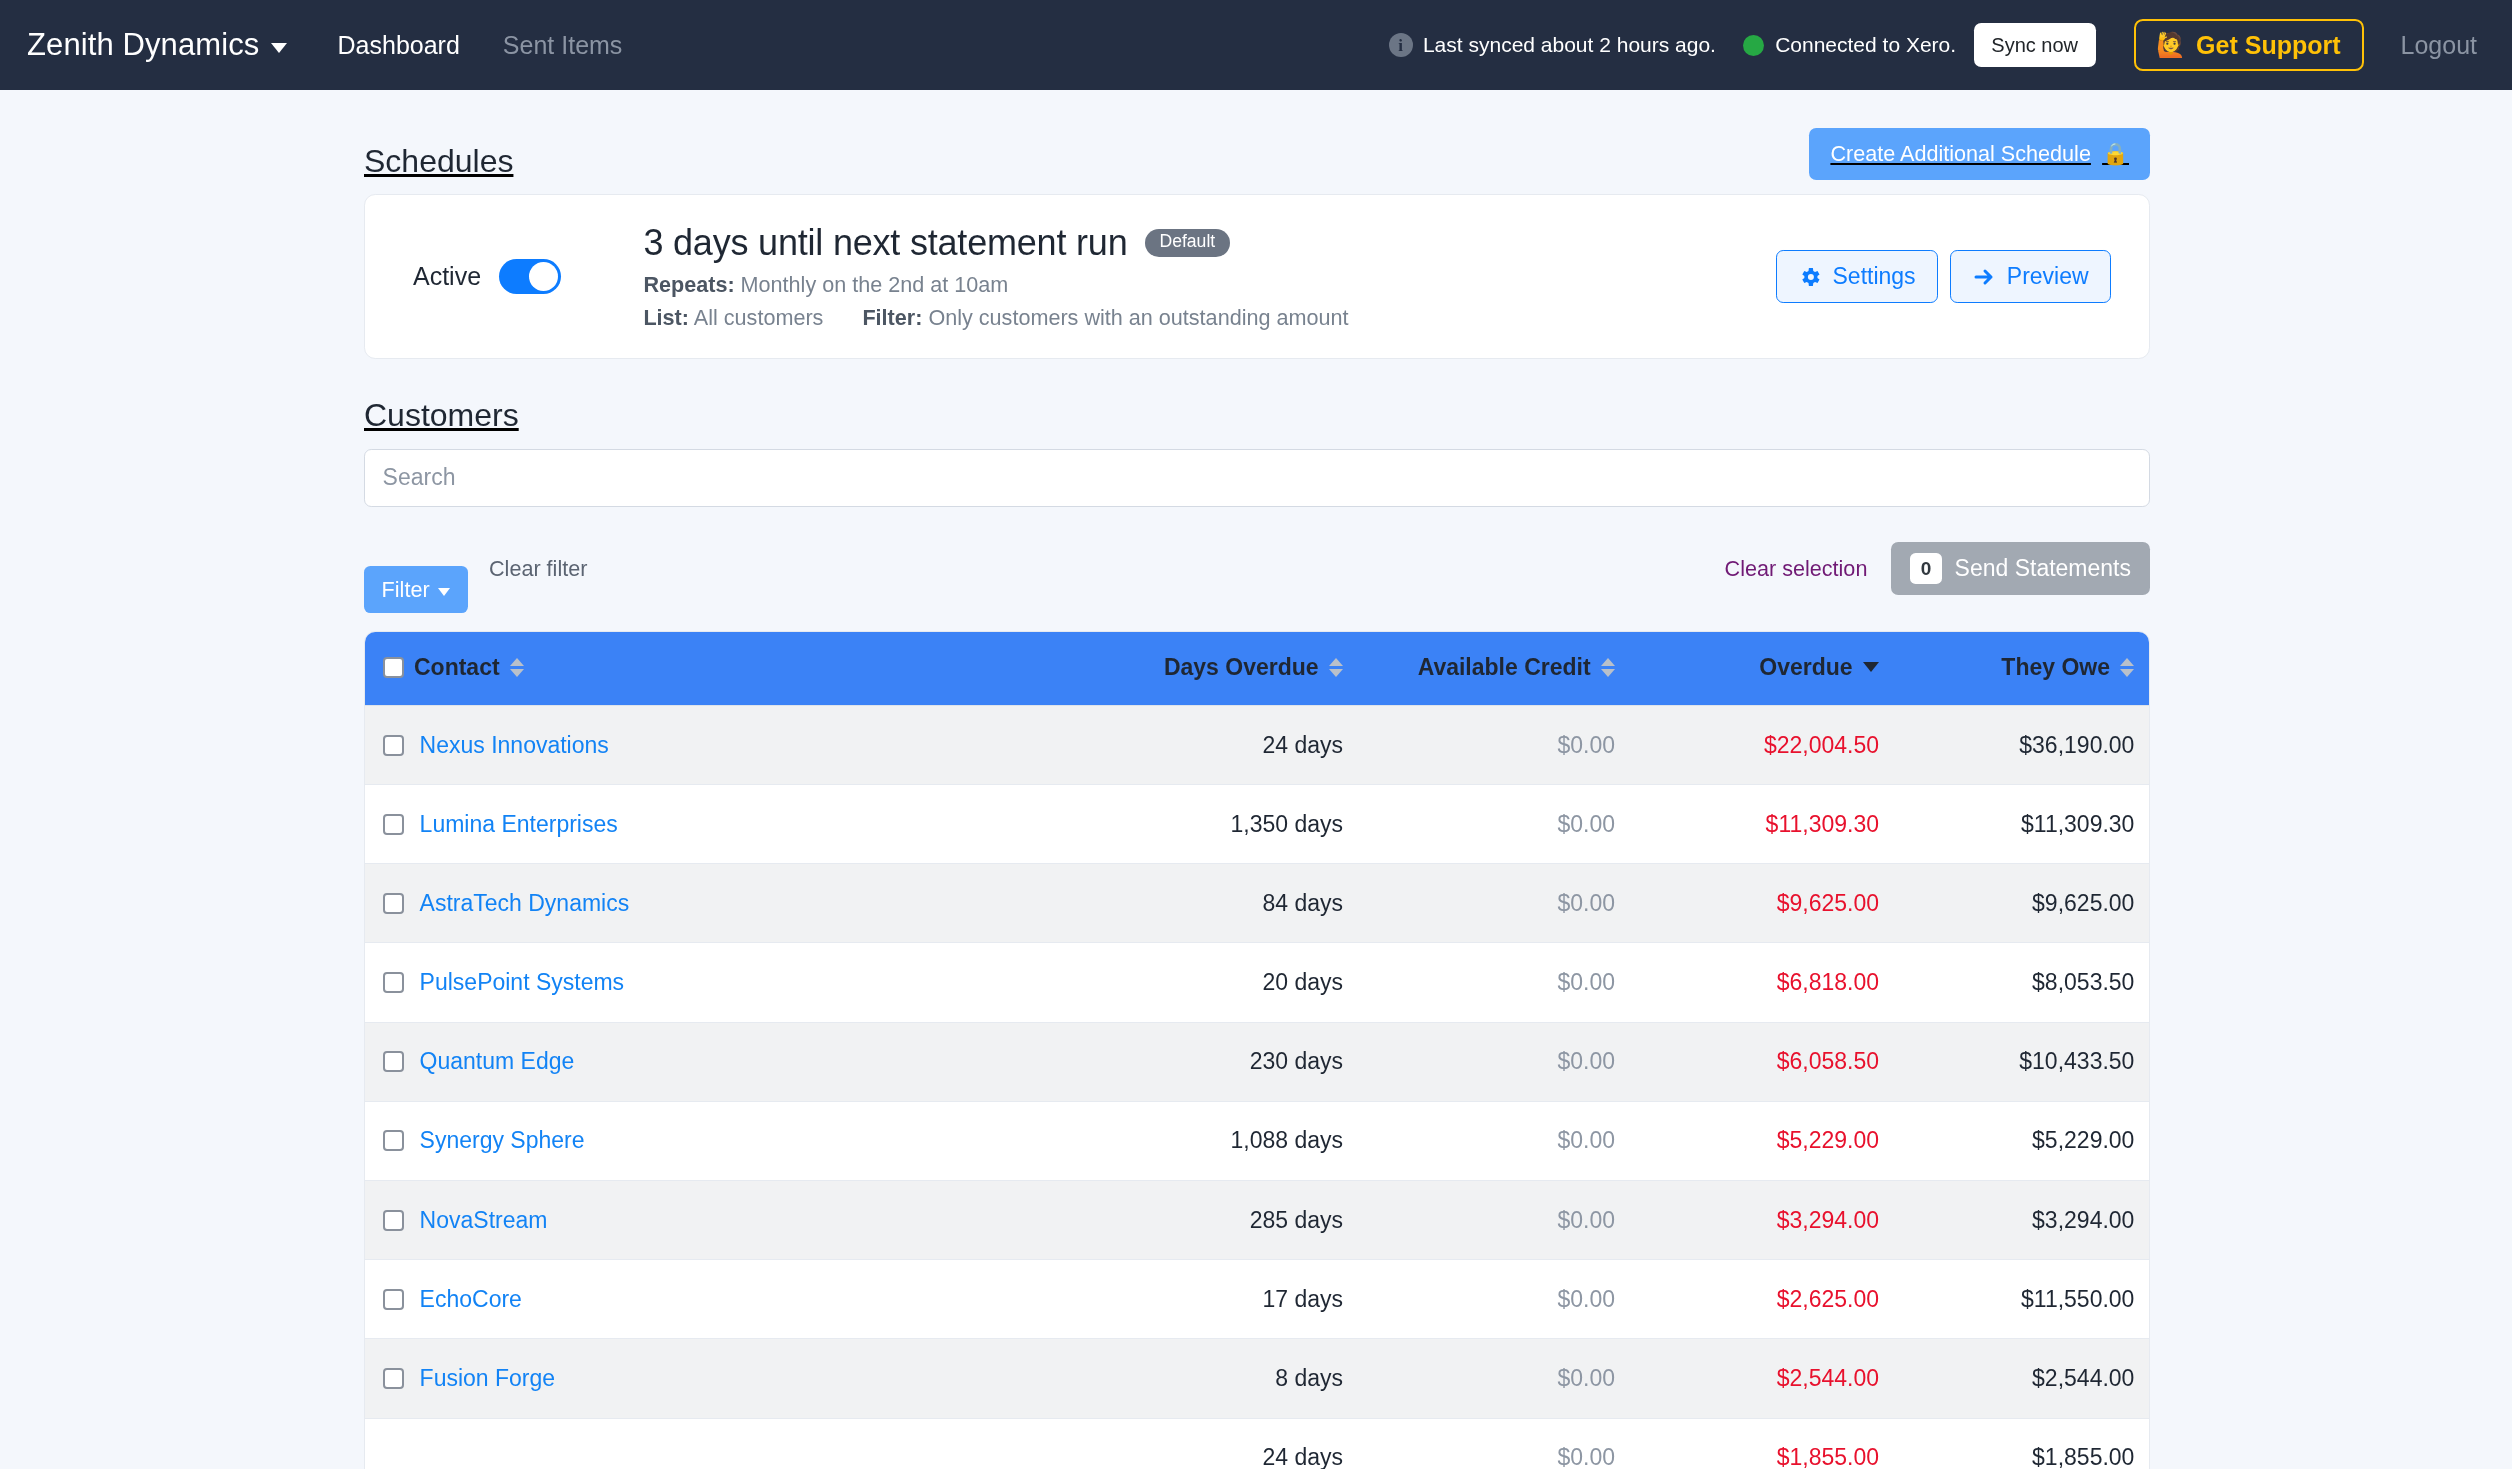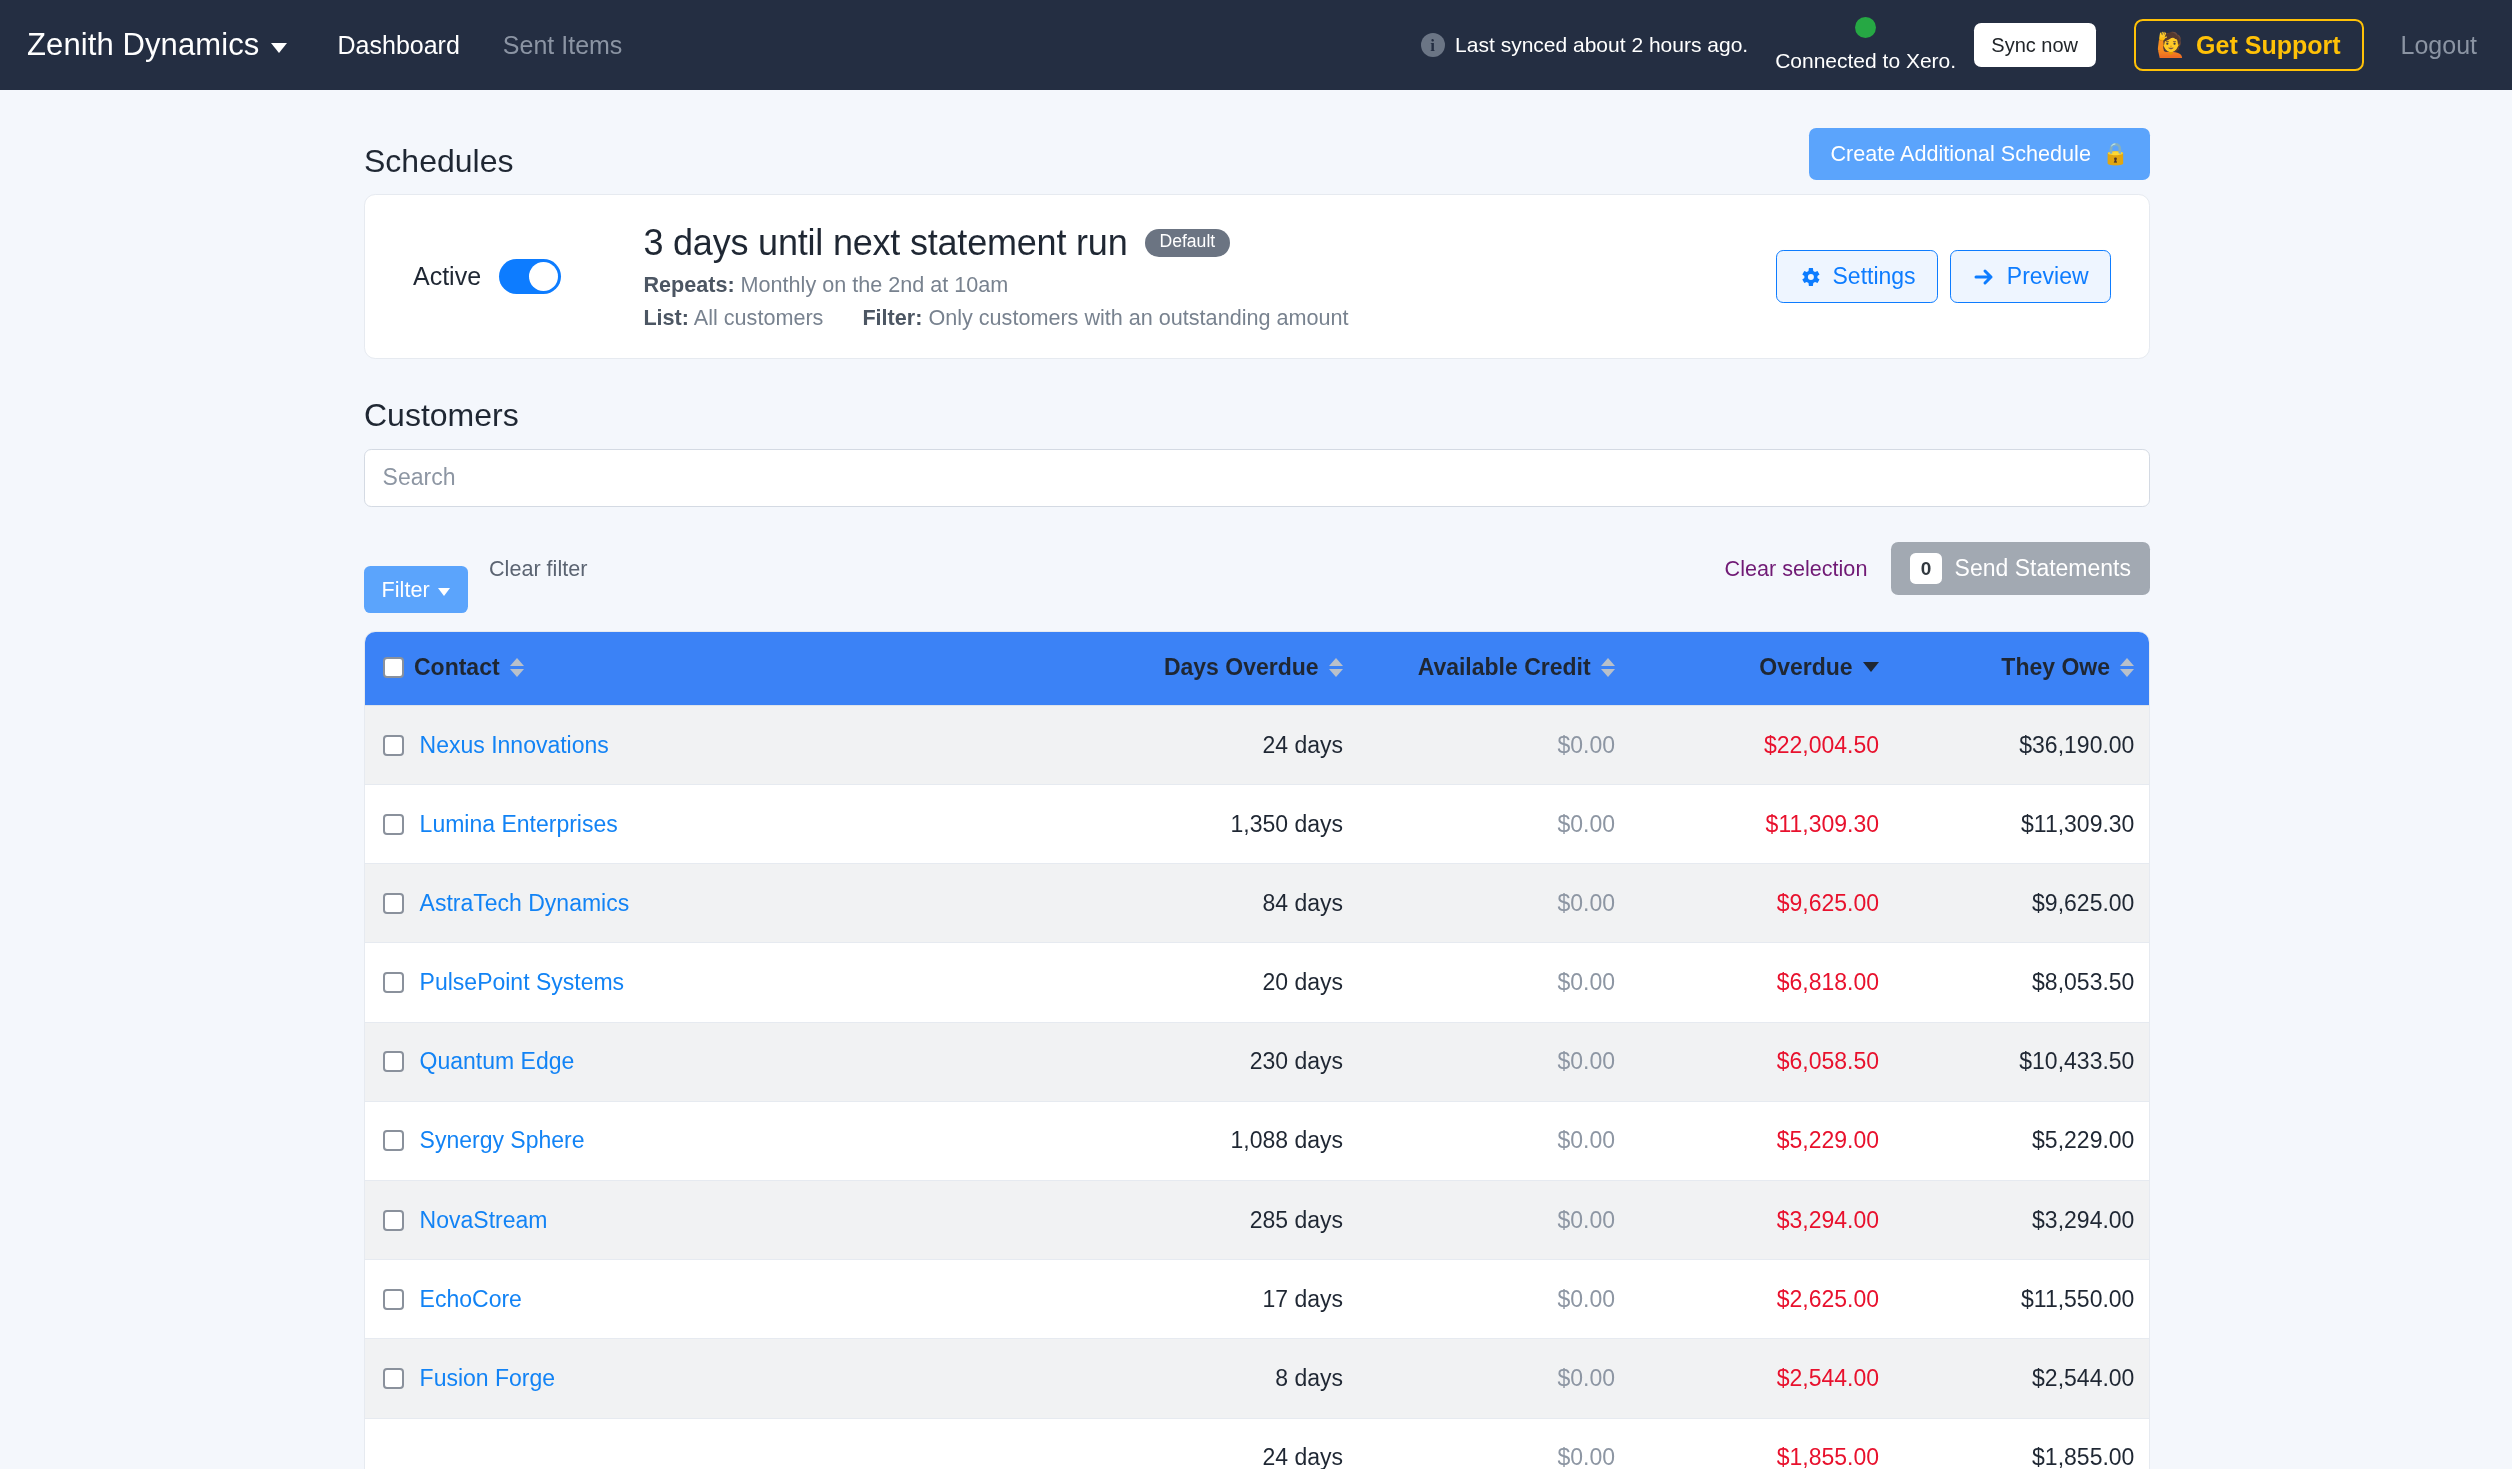--- a/index.html
+++ b/index.html
@@ -53,21 +53,21 @@
   }
   .info-icon {
     width: 24px; height: 24px; border-radius: 50%;
     background: #6b7585; color: #242e42;
     display: flex; align-items: center; justify-content: center;
     font-size: 17px; font-weight: bold; font-family: "Liberation Serif", serif;
     line-height: 1;
   }
   .conn-status {
     display: flex; align-items: center; gap: 11.2px;
-    color: #ffffff; font-size: 21px; margin-right: 17.6px; flex-direction: column;
+    color: #ffffff; font-size: 21px; margin-right: 17.6px;
   }
   .dot-green { width: 21px; height: 21px; border-radius: 50%; background: #26a844; }
   .sync-now-btn {
     background: #ffffff; color: #212529;
     border: none; border-radius: 7.2px;
     font-size: 20px; padding: 10.4px 17.6px;
     font-family: "Liberation Sans", sans-serif;
     cursor: pointer; margin-right: 38px;
   }
   .support-btn {
@@ -80,21 +80,21 @@
   }
   .support-emoji { font-size: 24px; }
   .logout-link { color: #8b94a3; font-size: 25px; text-decoration: none; }
 
   
   .page { padding: 0 0 0 0; }
   .wrap { width: 1786px; margin-left: 364px; }
 
   .section-head {
     display: flex; align-items: flex-end; justify-content: space-between;
-    padding-top: 38px; padding-bottom: 14.4px;
+    padding-top: 38px; padding-bottom: 14.4px; text-decoration: underline;
   }
   .h-title { font-size: 32px; color: #1f2733; font-weight: normal; }
 
   .create-btn {
     background: #5ba4fc; color: #ffffff; border: none;
     border-radius: 7.2px; font-size: 21.6px;
     padding: 12.8px 21px; cursor: pointer;
     display: flex; align-items: center; gap: 11.2px;
     font-family: "Liberation Sans", sans-serif;
   }

